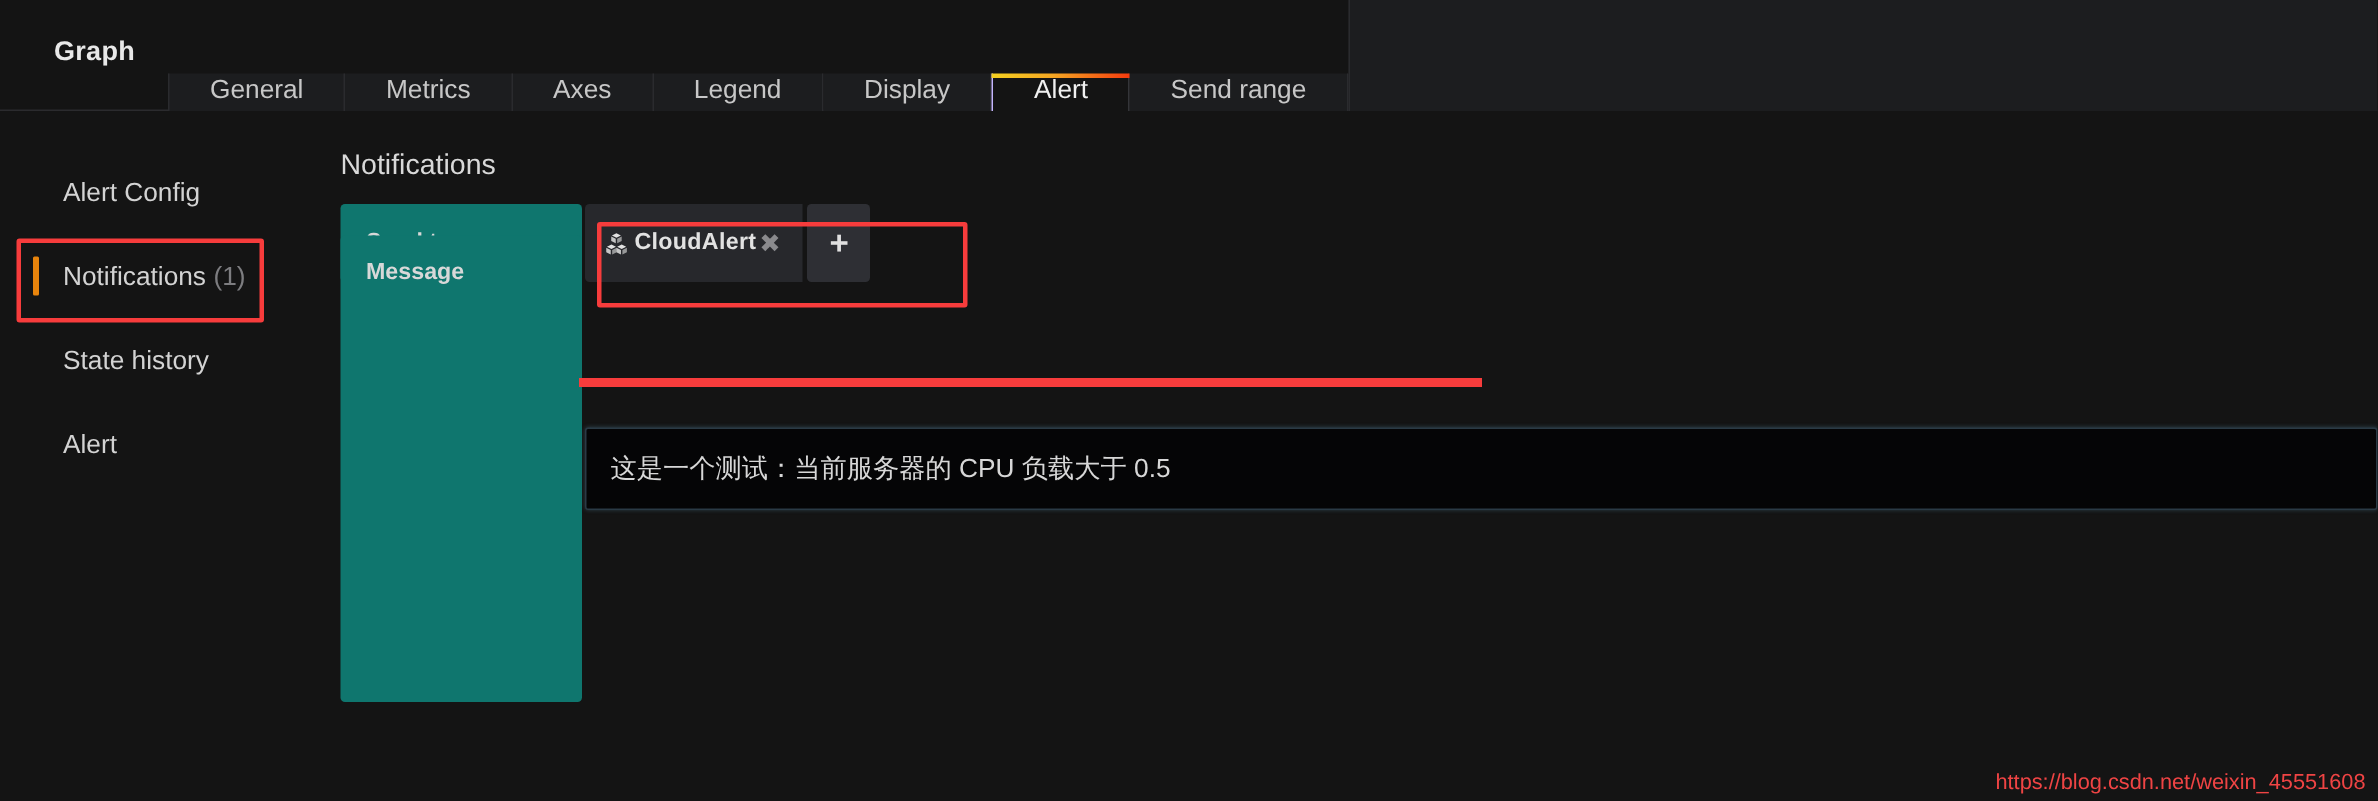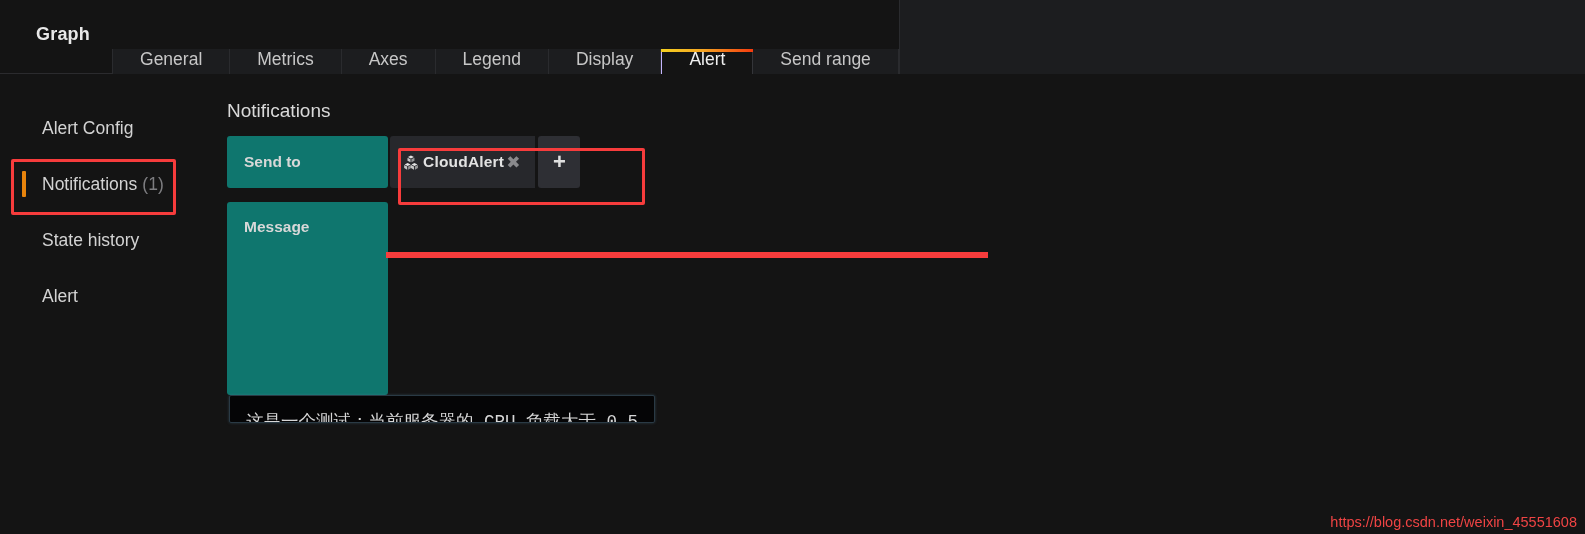--- a/index.html
+++ b/index.html
@@ -224,38 +224,38 @@
     user-select: none;
   }
   .plus-icon {
     color: #e0e0e0;
     font-size: 22px;
     font-weight: bold;
     line-height: 1;
   }
 
   
-  .row-message { align-items: flex-start; height: 221px; flex-direction: column; }
+  .row-message { align-items: center; height: 221px; }
   .row-message .row-label {
     height: 311px;
     align-items: flex-start;
     padding-top: 16px;
   }
   .msg-textarea {
     flex: 1;
     margin-left: 2px;
     background: #050506;
     border: 1px solid #2a3a45;
     border-radius: 2px;
     box-shadow: 0 0 3px rgba(90,140,170,.35);
     padding: 13px 16px;
     font-size: 17.5px;
     line-height: 1.5;
     color: #d7d7d7;
-    font-family: Liberation Mono, monospace;
+    font-family: Liberation Sans, sans-serif;
     white-space: pre-wrap;
     overflow: hidden;
   }
 
   
   .anno {
     position: absolute;
     pointer-events: none;
     z-index: 50;
   }

